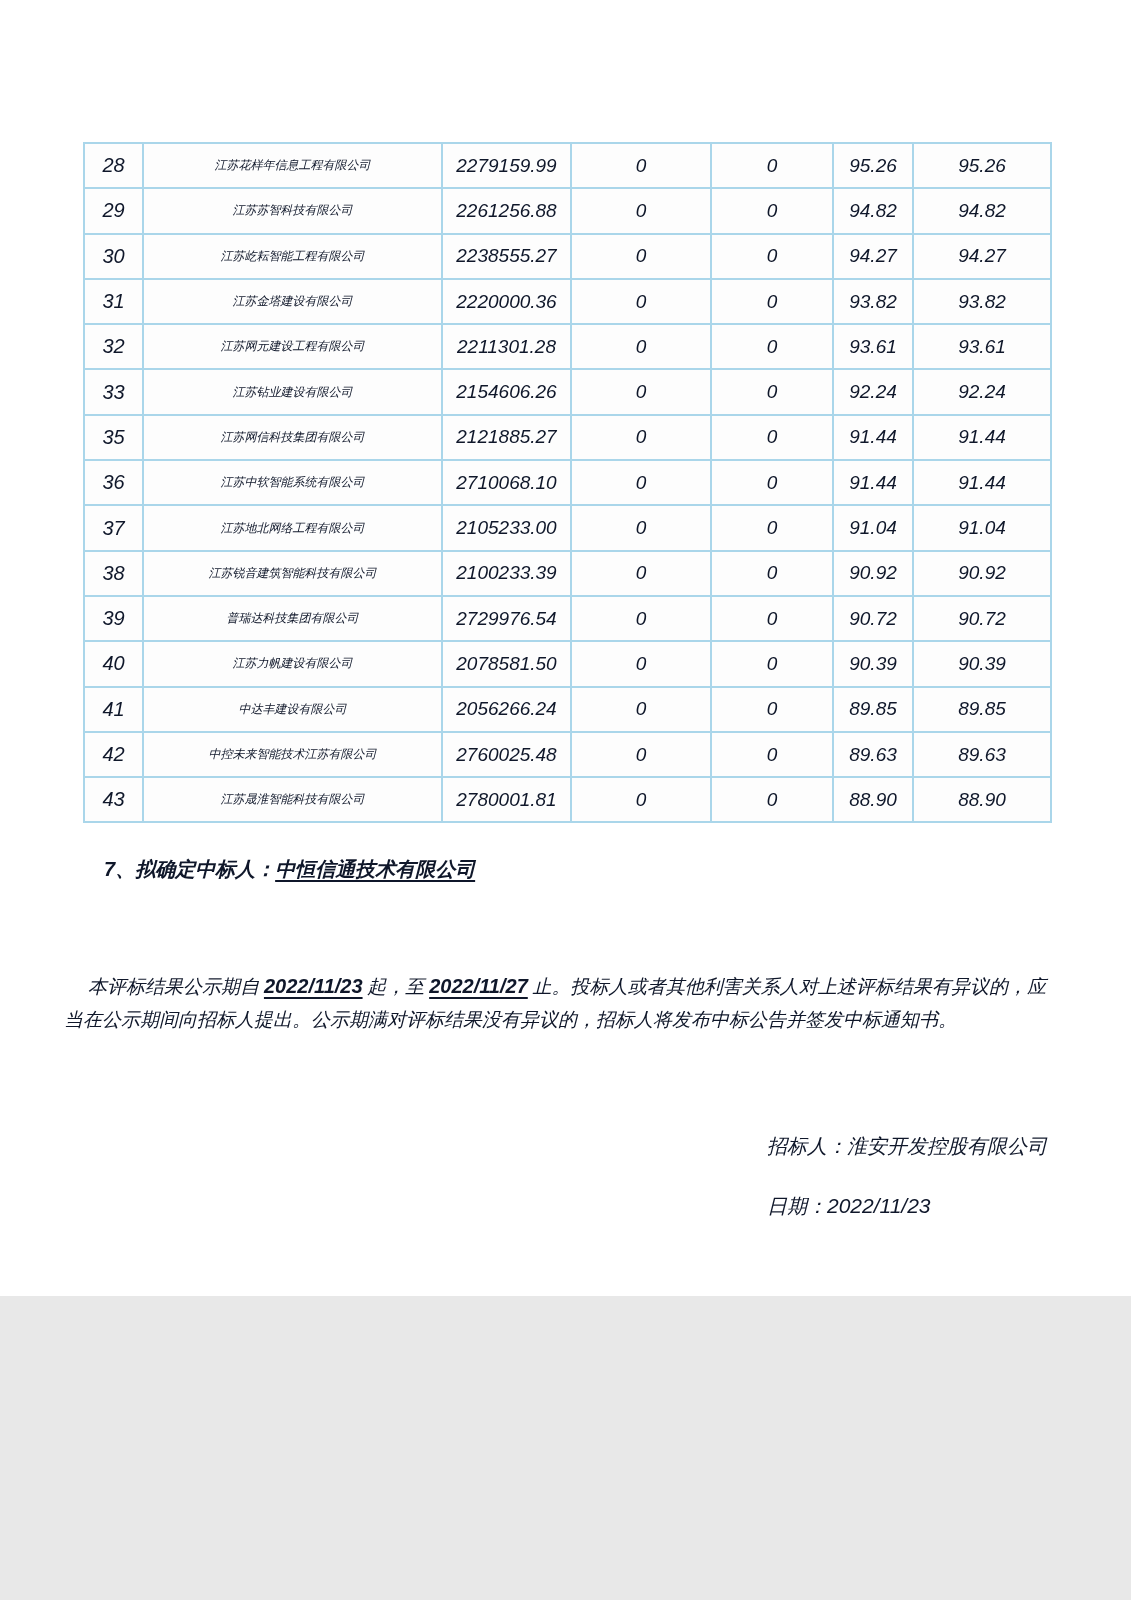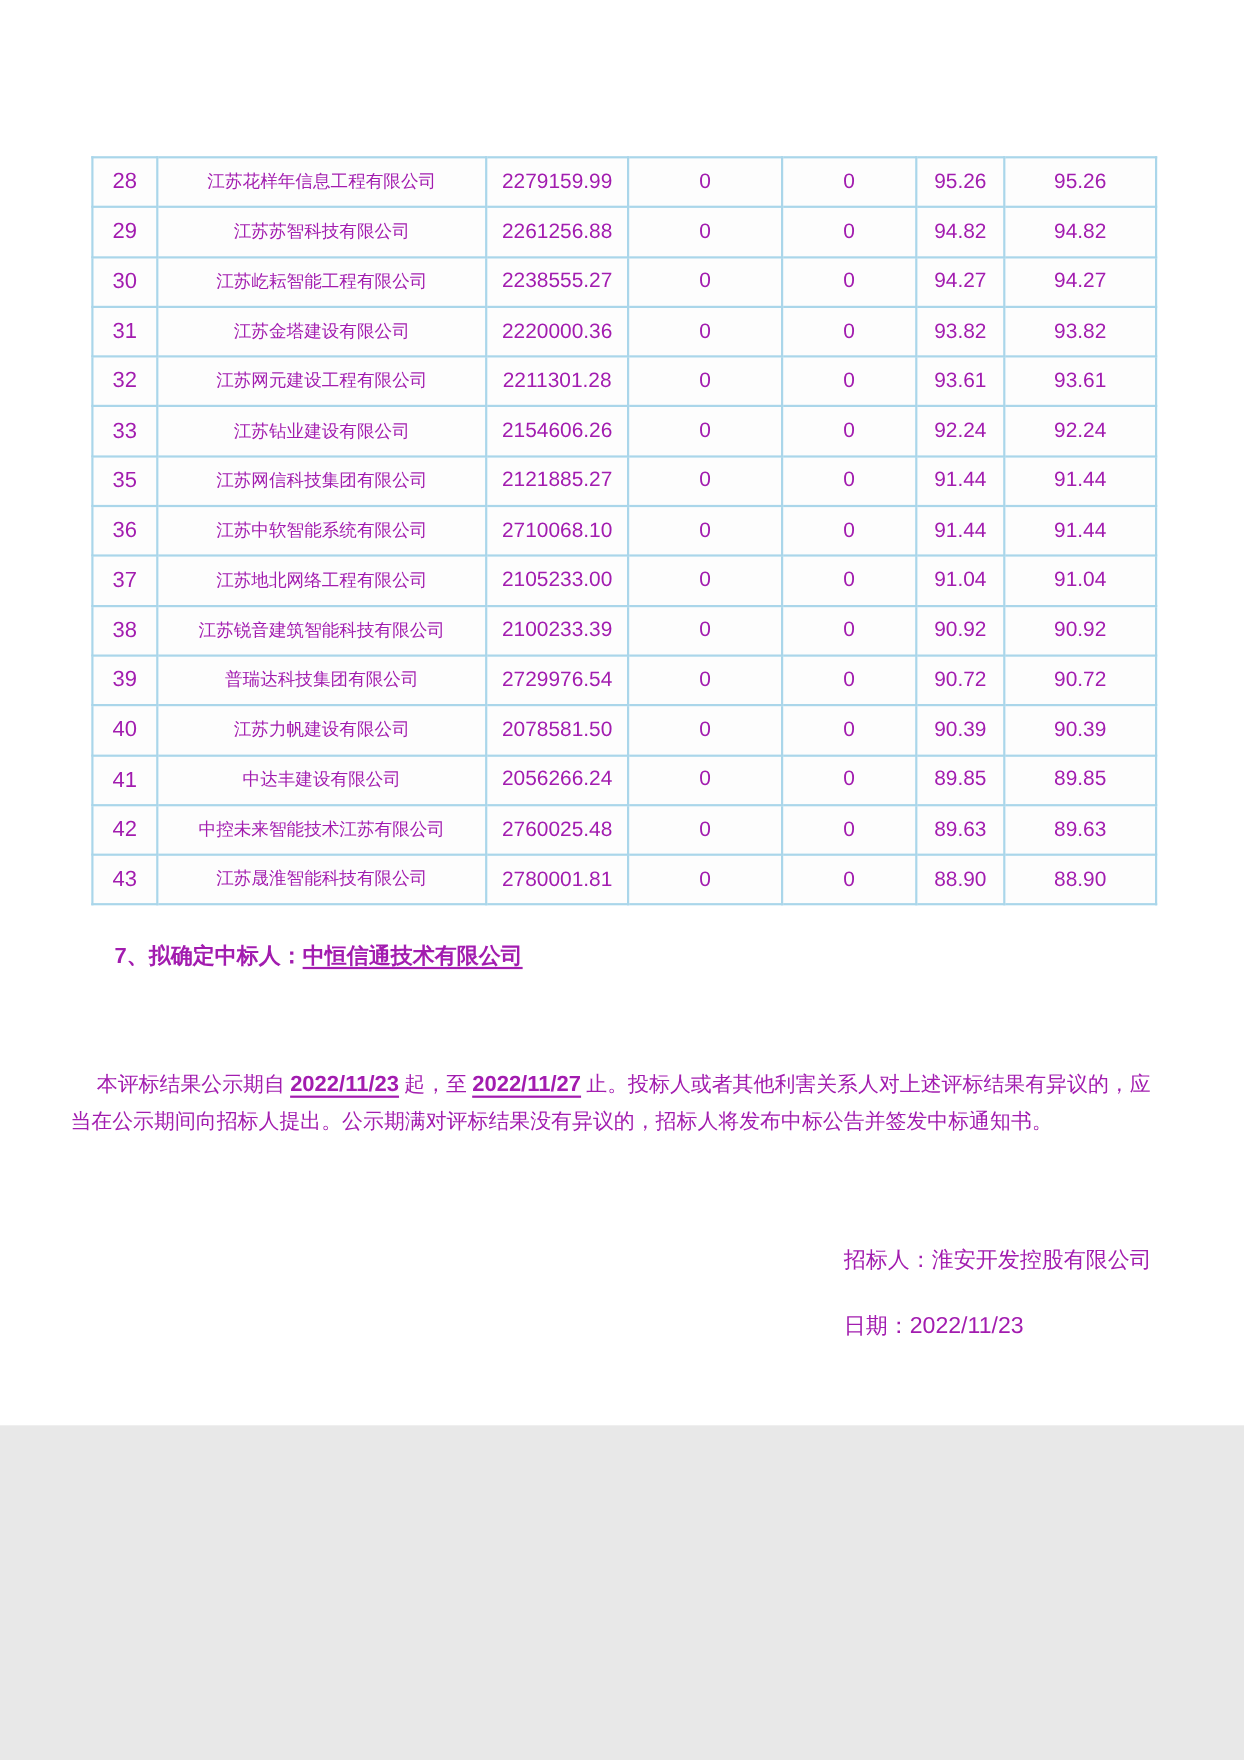--- a/index.html
+++ b/index.html
@@ -4,21 +4,22 @@
 <style>
   html, body { margin: 0; padding: 0; background: #e8e8e8; }
   .page {
     position: relative;
     width: 1131px;
     height: 1296px;
     margin: 0 auto;
     background: #ffffff;
     overflow: hidden;
     font-family: "Liberation Serif", "DejaVu Serif", serif;
-    color: #a21caf;
+    color: #0f172a;
+    font-style: italic;
   }
 
   
   table.results {
     position: absolute;
     left: 83px;
     top: 142px;
     width: 967px;
     border-collapse: collapse;
     table-layout: fixed;
@@ -33,21 +34,21 @@
     overflow: hidden;
     white-space: nowrap;
   }
   td.c-index {
     background: #d8ebf6;
     font-family: "Liberation Sans", "DejaVu Sans", sans-serif;
     font-size: 20px;
   }
   td.c-company {
     font-family: "Liberation Serif", "DejaVu Serif", serif;
-    font-size: 16px;
+    font-size: 12px;
   }
   td.c-num {
     font-family: "Liberation Sans", "DejaVu Sans", sans-serif;
     font-size: 19px;
   }
 
   
   .winner-line {
     position: absolute;
     left: 104px;

